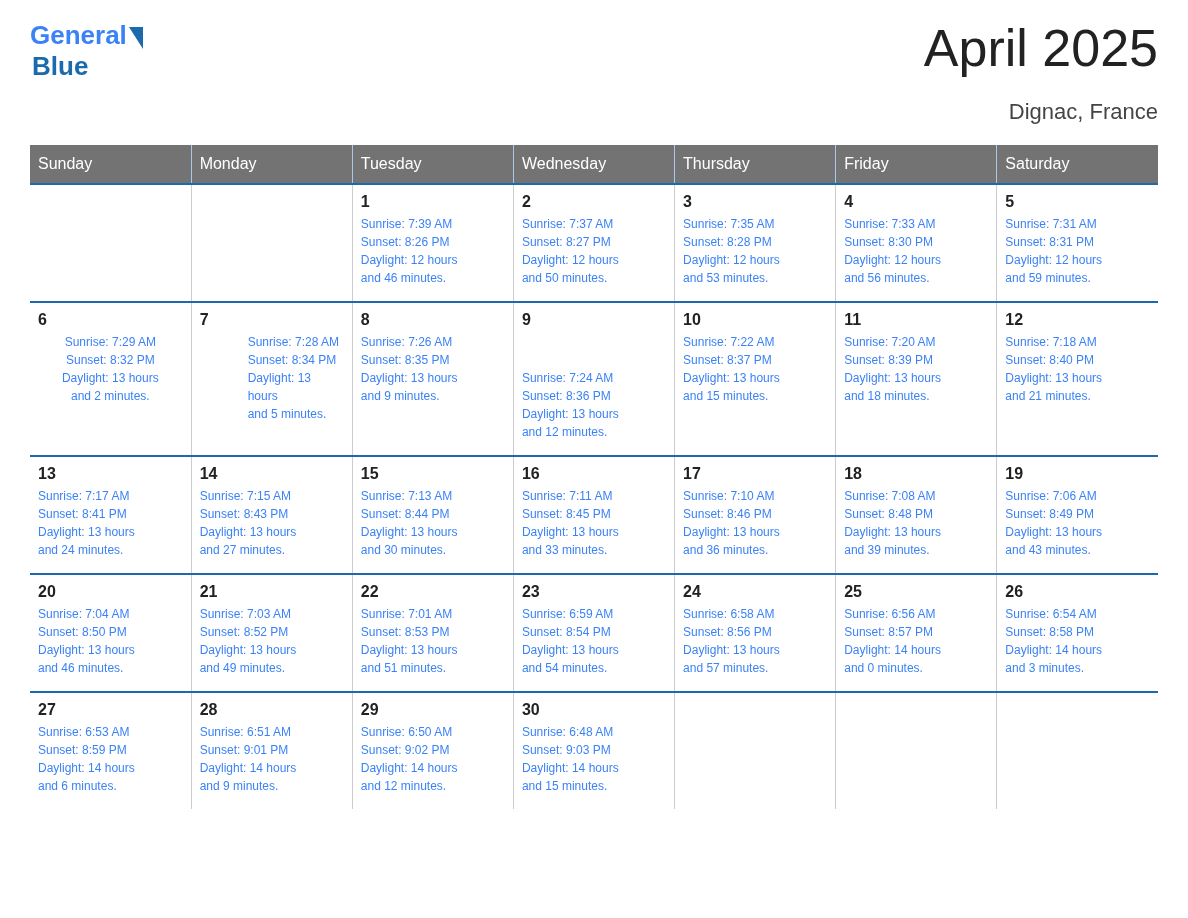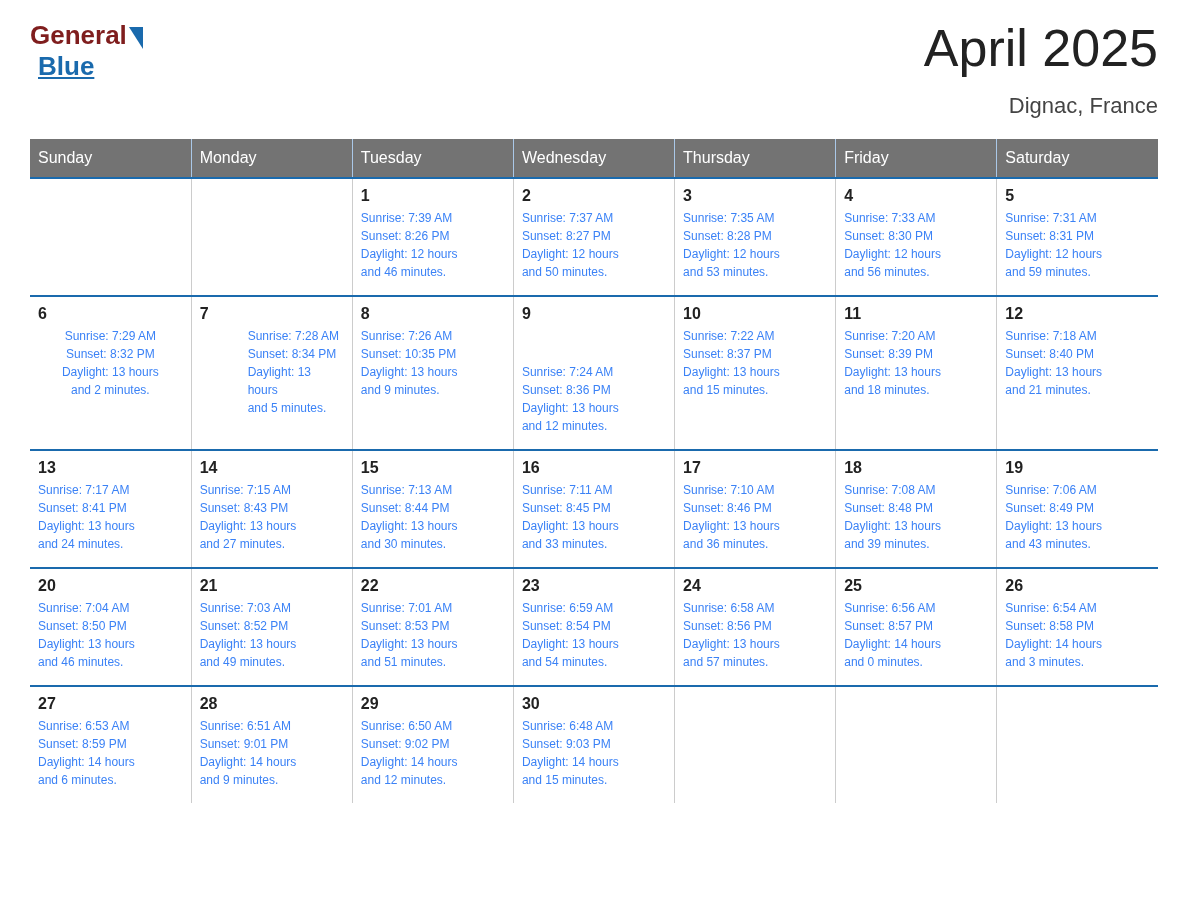--- a/index.html
+++ b/index.html
@@ -22,51 +22,50 @@
       flex-direction: column;
       align-items: flex-start;
     }
     .logo-top {
       display: flex;
       align-items: center;
     }
     .logo-general {
       font-size: 26px;
       font-weight: bold;
-      color: #7f1d1d;
+      color: #3b82f6;
     }
     .logo-arrow {
       width: 0;
       height: 0;
       border-left: 14px solid transparent;
       border-right: 0px solid transparent;
       border-top: 22px solid #1a6aad;
       margin-left: 2px;
       margin-top: 4px;
     }
     .logo-blue {
       font-size: 26px;
       font-weight: bold;
       color: #1a6aad;
-      margin-left: 8px;
-      text-decoration: underline;
+      margin-left: 2px;
     }
     .title-block {
       text-align: right;
     }
     .title-month {
       font-size: 52px;
       font-weight: normal;
       color: #222;
       line-height: 1.1;
     }
     .title-location {
       font-size: 22px;
       color: #444;
-      margin-top: 16px;
+      margin-top: 22px;
     }
     .calendar {
       width: 100%;
       border-collapse: collapse;
     }
     .calendar thead th {
       background-color: #737373;
       color: #fff;
       padding: 10px 8px;
       text-align: left;
@@ -185,21 +184,21 @@
         <td>
           <div class="day-number">7</div>
           <div class="day-info" style="white-space: pre-line; margin-left: 48px;">Sunrise: 7:28 AM
 Sunset: 8:34 PM
 Daylight: 13 hours
 and 5 minutes.</div>
         </td>
         <td>
           <div class="day-number">8</div>
           <div class="day-info" style="white-space: pre-line;">Sunrise: 7:26 AM
-Sunset: 10:35 PM
+Sunset: 8:35 PM
 Daylight: 13 hours
 and 9 minutes.</div>
         </td>
         <td>
           <div class="day-number">9</div>
           <div class="day-info" style="white-space: pre-line; margin-top: 40px;">Sunrise: 7:24 AM
 Sunset: 8:36 PM
 Daylight: 13 hours
 and 12 minutes.</div>
         </td>

